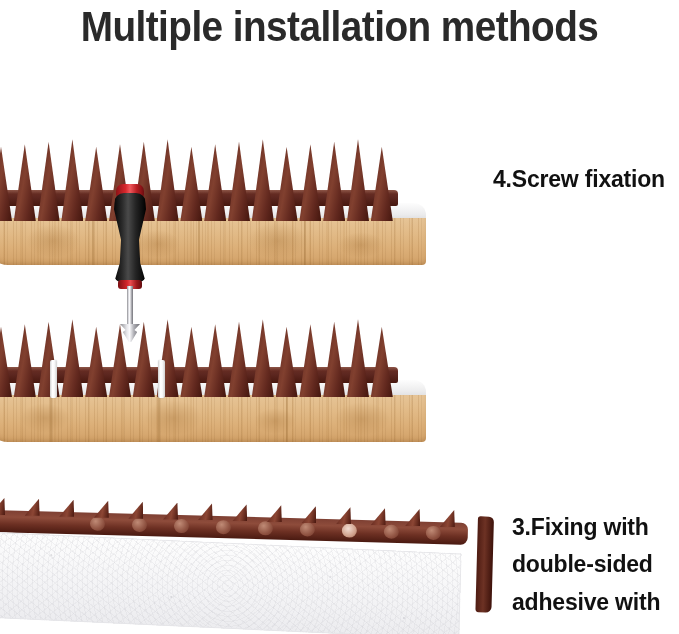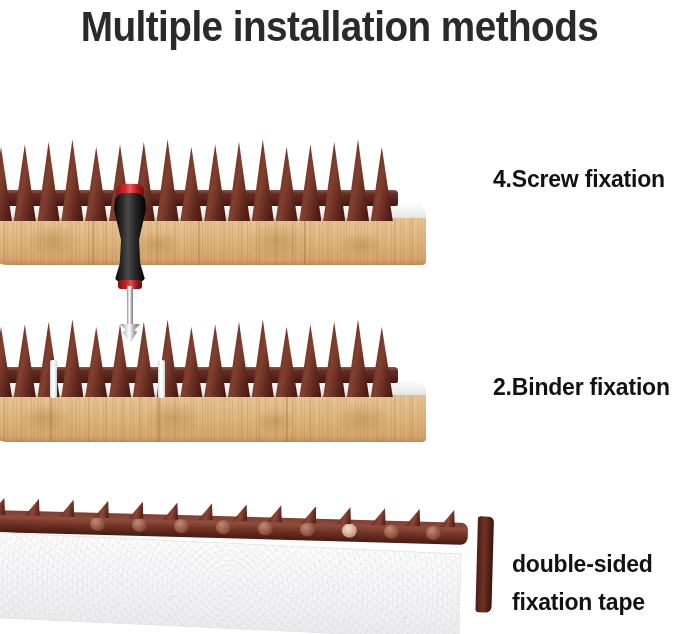--- a/index.html
+++ b/index.html
@@ -350,21 +350,20 @@
         <div class="spike front" style="left: 299.4px; width: 22px; height: 72.75px; bottom: 59px;"></div>
         <div class="spike front" style="left: 323.2px; width: 22px; height: 75.25px; bottom: 59px;"></div>
         <div class="spike front" style="left: 347px; width: 22px; height: 77.75px; bottom: 59px;"></div>
         <div class="spike front" style="left: 370.8px; width: 22px; height: 70.25px; bottom: 59px;"></div>
       </div>
     <div id="binders">
         <div class="binder" style="left: 50px; top: 52px; height: 38px;"></div>
         <div class="binder" style="left: 158px; top: 52px; height: 38px;"></div>
       </div>
   </div>
-  <div class="caption" id="cap2">2.Binder fixation</div>
 
   <div id="panel3">
     <div class="tape-rail">
       <div id="holes">
           <div class="hole" style="left: 96px;"></div>
           <div class="hole" style="left: 138px;"></div>
           <div class="hole" style="left: 180px;"></div>
           <div class="hole" style="left: 222px;"></div>
           <div class="hole" style="left: 264px;"></div>
           <div class="hole" style="left: 306px;"></div>
@@ -386,18 +385,18 @@
         <div class="tape-spike" style="left: 307.4px; top: 14.2998px; width: 15px; height: 17px;"></div>
         <div class="tape-spike" style="left: 342px; top: 15.234px; width: 15px; height: 17px;"></div>
         <div class="tape-spike" style="left: 376.6px; top: 16.1682px; width: 15px; height: 17px;"></div>
         <div class="tape-spike" style="left: 411.2px; top: 17.1024px; width: 15px; height: 17px;"></div>
         <div class="tape-spike" style="left: 445.8px; top: 18.0366px; width: 15px; height: 17px;"></div>
       </div>
     <div class="tape-endcap"></div>
     <div class="tape-strip"></div>
   </div>
   <div class="caption" id="cap3">
-    <br>
+    <span>3.Fixing with</span><br>
     <span>double-sided</span><br>
-    <span>fixation tape</span>
+    <span>adhesive with</span>
   </div>
 
 </div>
 
 </body></html>

